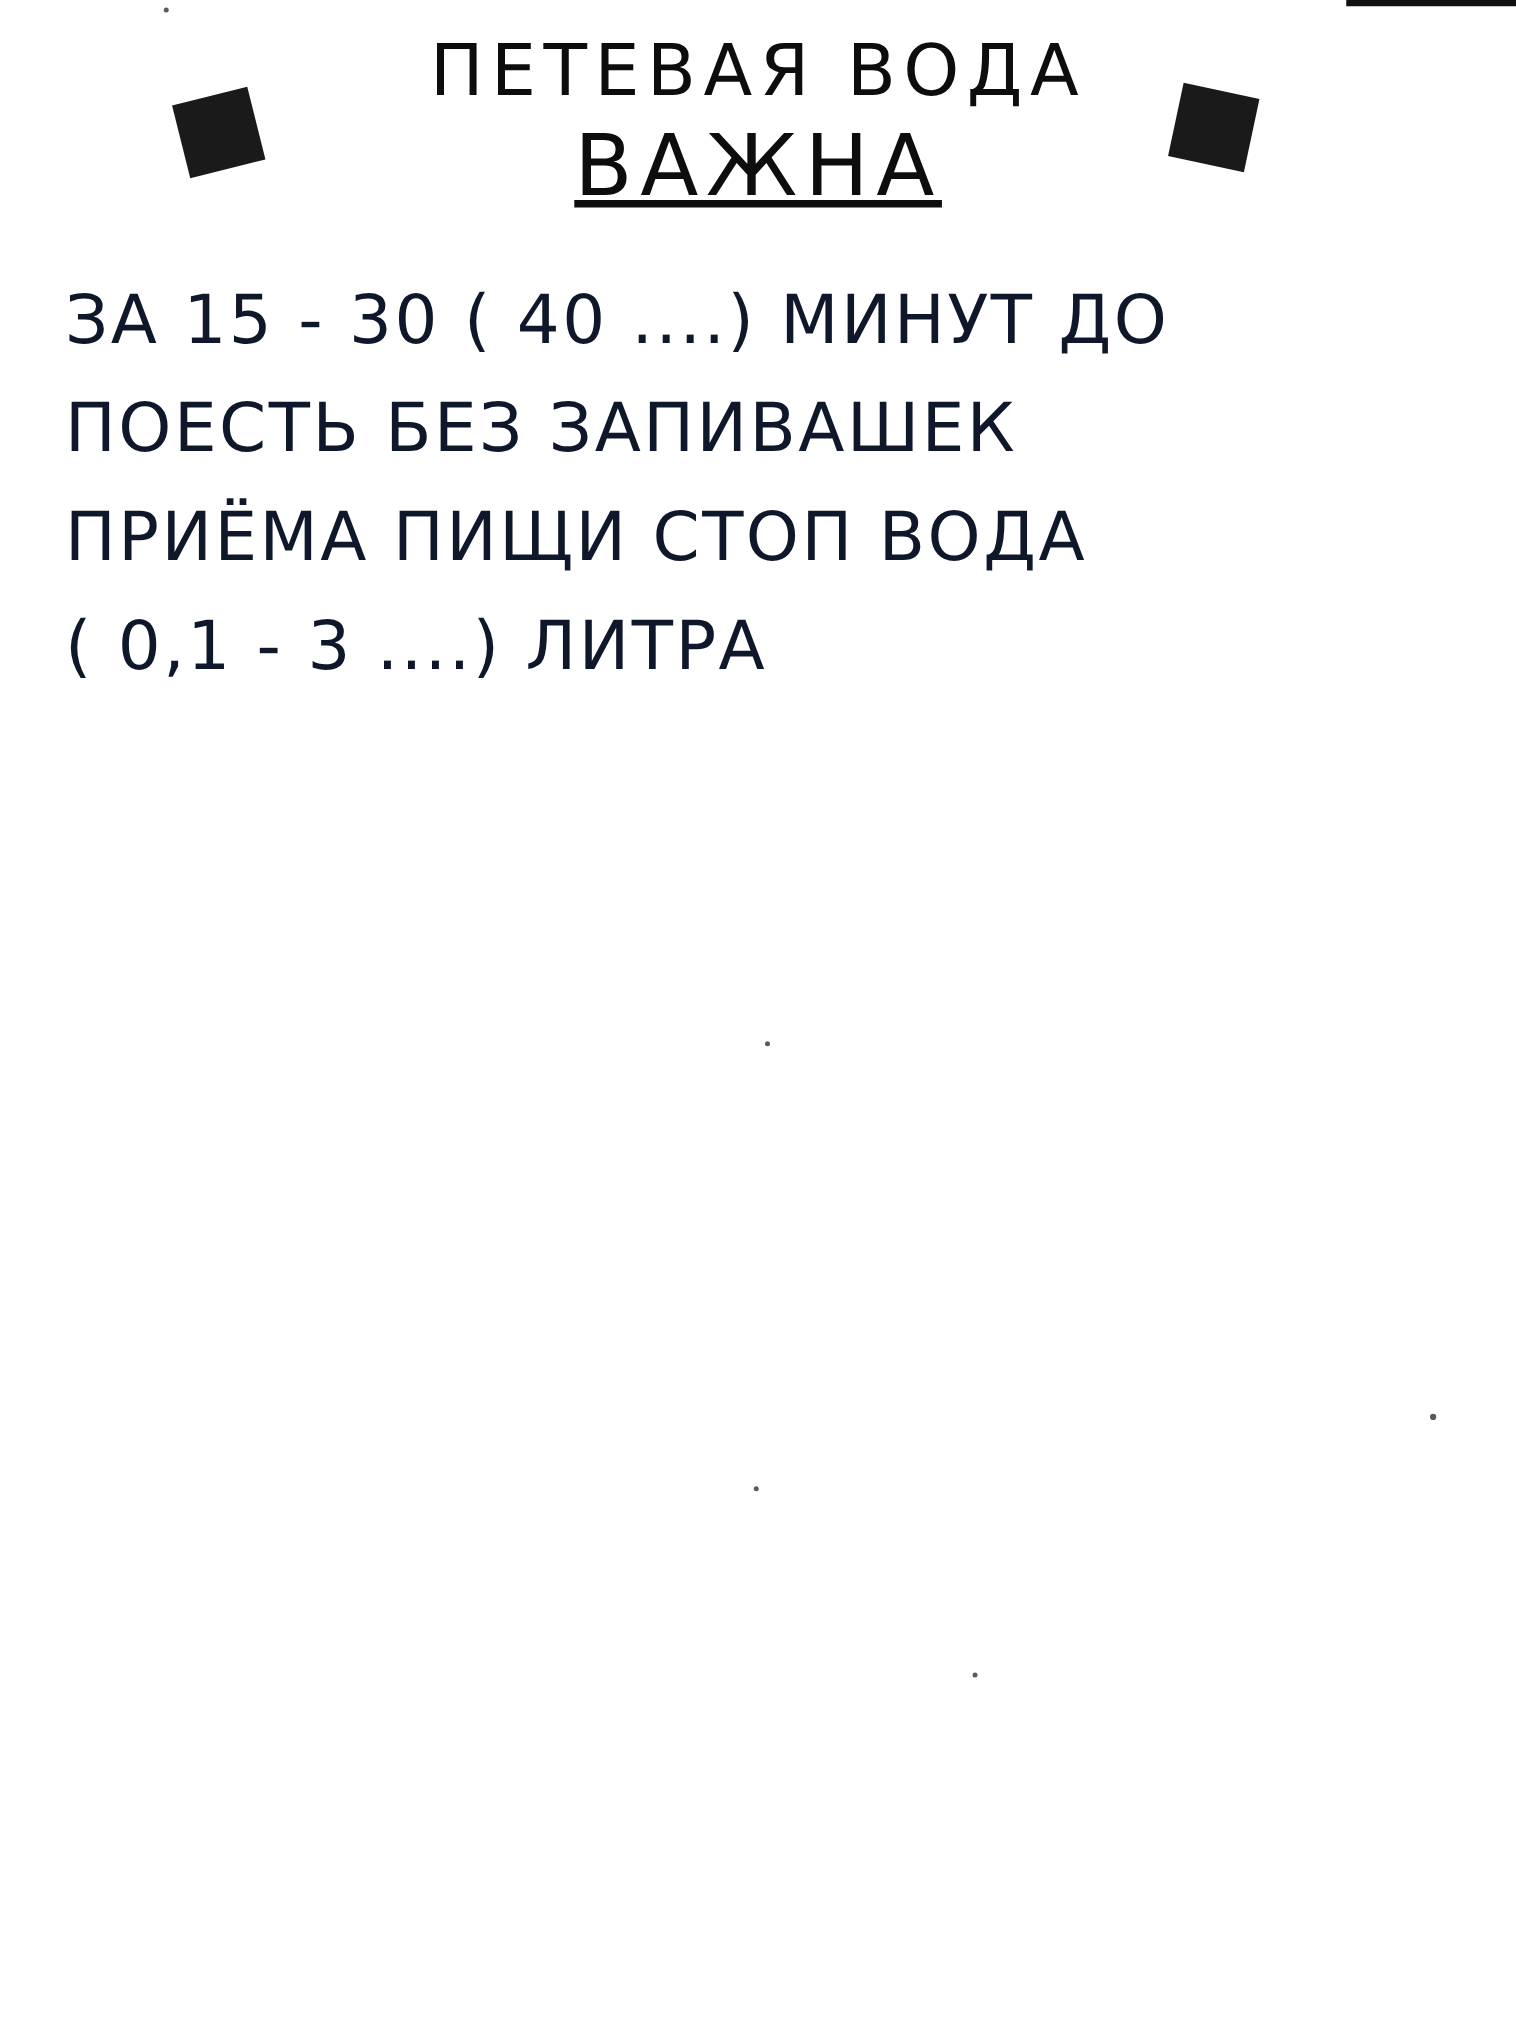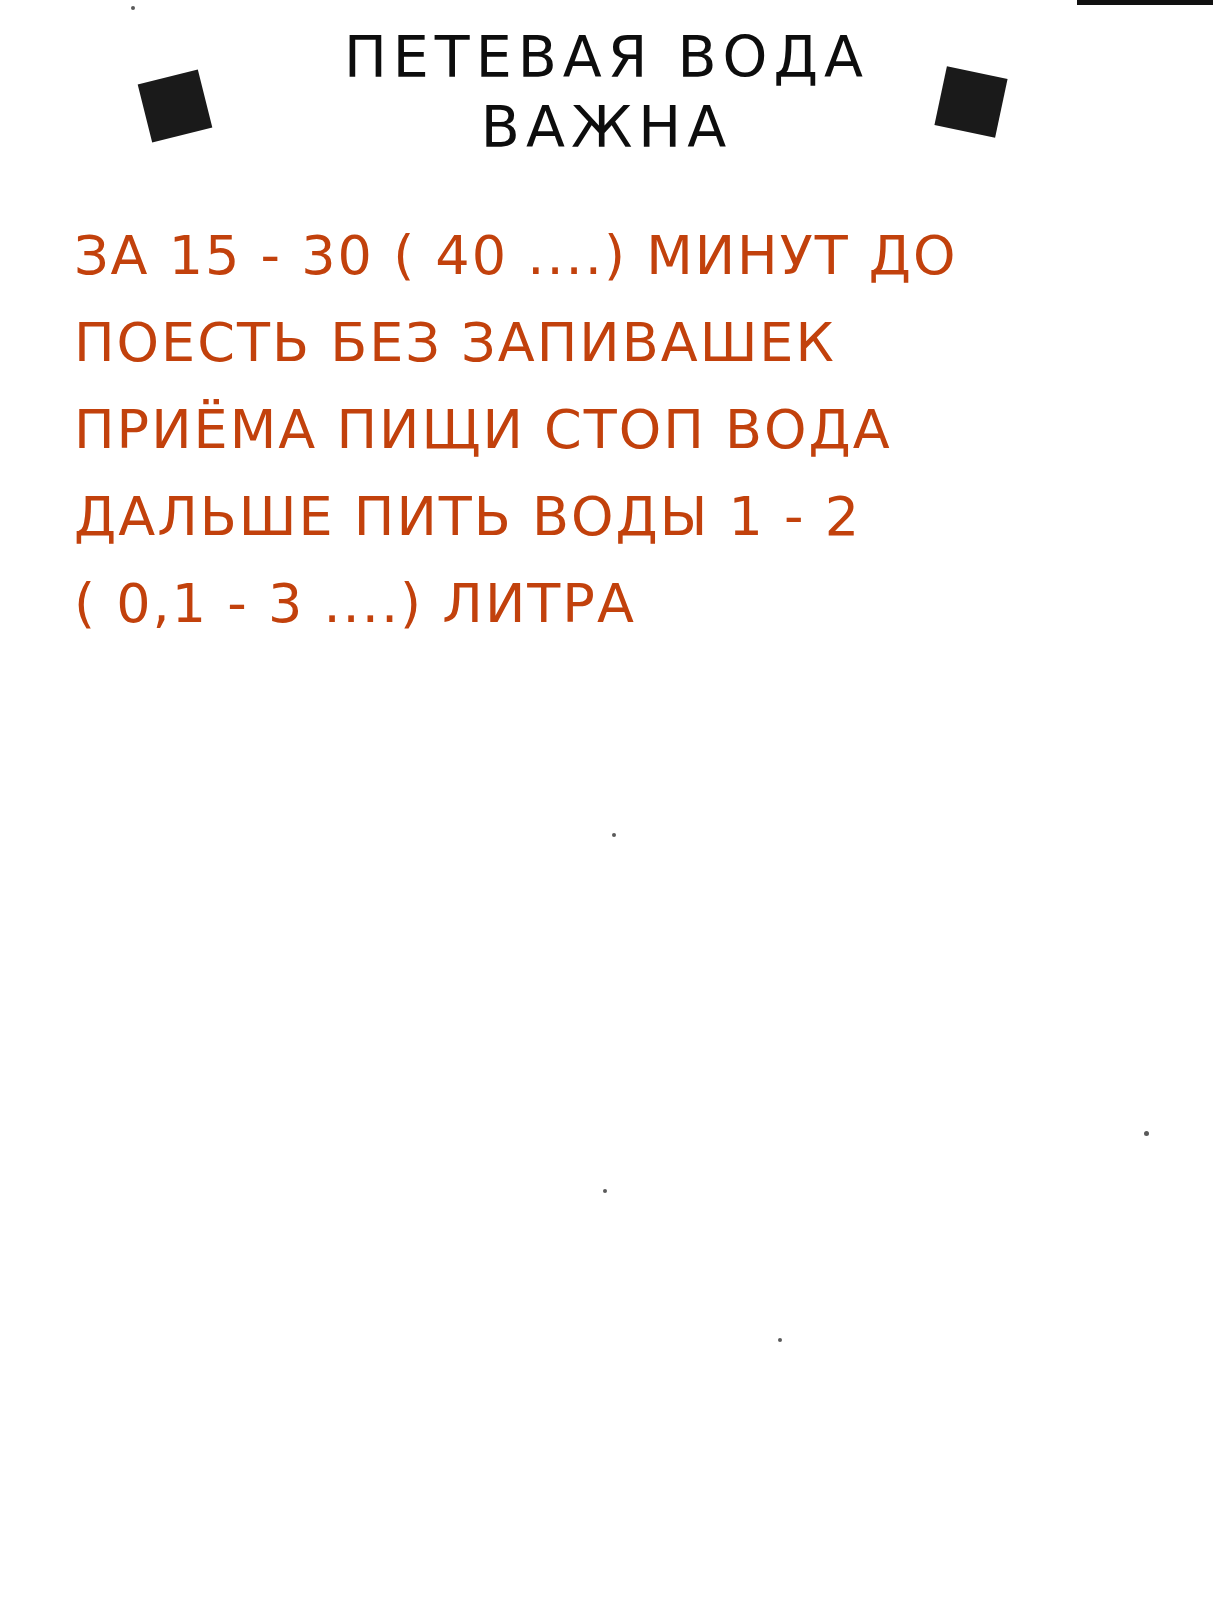--- a/index.html
+++ b/index.html
@@ -62,22 +62,23 @@
     font-weight: 400;
     color: #0d0d0d;
     letter-spacing: 6px;
     line-height: 1.05;
     text-transform: uppercase;
   }
   .title-line.l1 {
     font-size: 57px;
   }
   .title-line.l2 {
-    font-size: 57px;
+    font-size: 68px;
     margin-top: 10px;
+    text-decoration: underline;
   }
 
   .diamond {
     position: absolute;
     width: 62px;
     height: 60px;
     background: #1a1a1a;
   }
   .diamond.left {
     left: 144px;
@@ -94,25 +95,24 @@
   .body-block {
     position: absolute;
     left: 52px;
     top: 212px;
     width: 1070px;
   }
   .body-line {
     font-family: "DejaVu Sans", sans-serif;
     font-size: 54px;
     line-height: 87px;
-    color: #c2410c;
+    color: #0f172a;
     letter-spacing: 2px;
     white-space: nowrap;
     text-transform: uppercase;
-    margin-left: 22px;
   }
 </style>
 </head>
 <body>
 
 <div class="page">
 
   <div class="scan-edge-top"></div>
   <div class="scan-edge-left"></div>
 
@@ -127,17 +127,16 @@
 
   <div class="title-block">
     <div class="title-line l1">ПЕТЕВАЯ ВОДА</div>
     <div class="title-line l2">ВАЖНА</div>
   </div>
 
   <div class="body-block">
     <div class="body-line">ЗА 15 - 30 ( 40 ....) МИНУТ ДО</div>
     <div class="body-line">ПОЕСТЬ БЕЗ ЗАПИВАШЕК</div>
     <div class="body-line">ПРИЁМА ПИЩИ СТОП ВОДА</div>
-    <div class="body-line">ДАЛЬШЕ ПИТЬ ВОДЫ 1 - 2</div>
     <div class="body-line">( 0,1 - 3 ....) ЛИТРА</div>
   </div>
 
 </div>
 
 </body></html>

